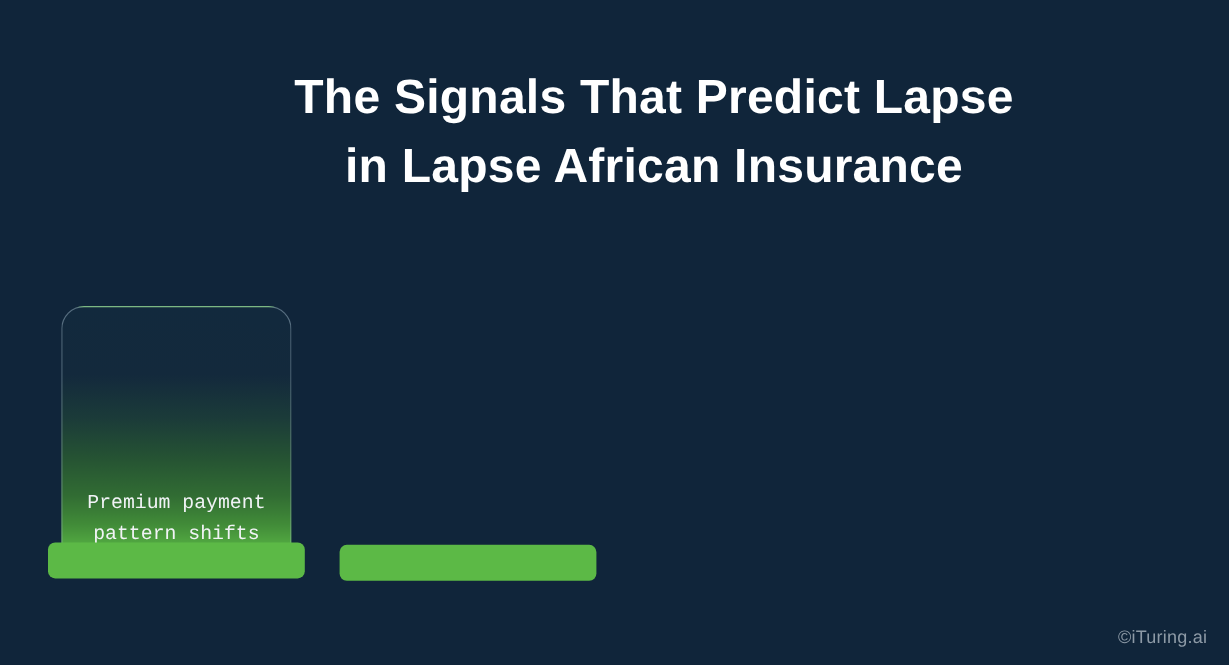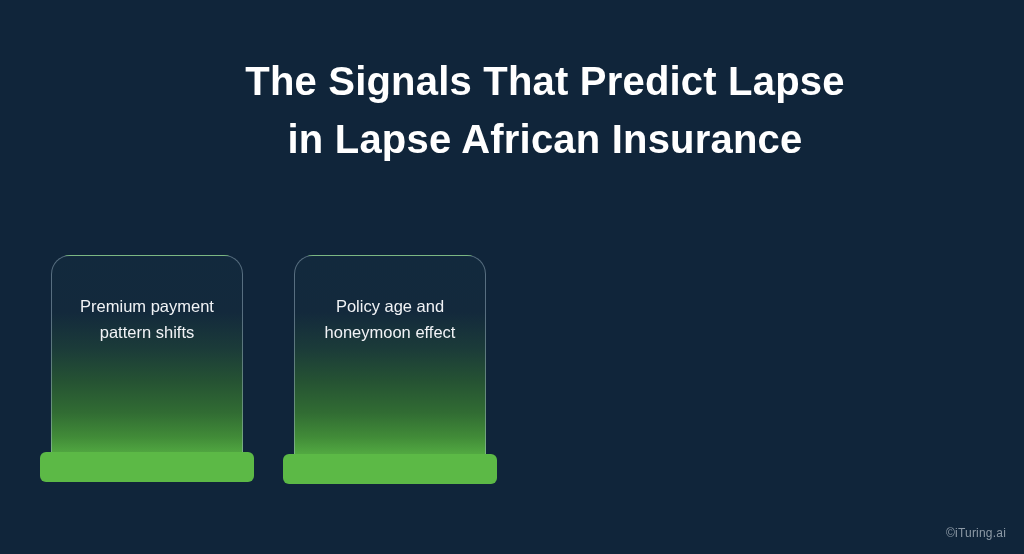--- a/index.html
+++ b/index.html
@@ -74,23 +74,24 @@
     background: linear-gradient(
         to bottom,
         #12293d 0%,
         #13293c 28%,
         #1b3b39 46%,
         #255233 62%,
         #316c33 78%,
         #418b38 90%,
         #55ae43 100%);
     display: flex;
-    align-items: flex-start;
+    align-items: flex-end;
     justify-content: center;
     overflow: hidden;
+    font-family: Liberation Mono, monospace;
   }
 
   .card-label {
     margin-top: 38px;
     width: 178px;
     text-align: center;
     color: #f1f3f6;
     font-size: 16.5px;
     line-height: 25.5px;
     font-weight: normal;
@@ -116,21 +117,21 @@
   .card-wrap.c1 .card-base { top: 199px; }
   .card-wrap.c2 .card-base { top: 201px; }
   .card-wrap.c3 .card-base { top: 203px; }
 
   
   .watermark {
     position: absolute;
     right: 18px;
     bottom: 14px;
     color: #8d9aa6;
-    font-size: 12px;
+    font-size: 15px;
     letter-spacing: 0.2px;
   }
 </style>
 </head>
 <body>
 
 <div class="slide">
 
   <div class="title-block">
     <span class="title-line">The Signals That Predict Lapse</span>
@@ -140,23 +141,20 @@
   <div class="cards-row">
 
     <div class="card-wrap c0">
       <div class="card-body">
         <div class="card-label">Premium payment pattern shifts</div>
       </div>
       <div class="card-base"></div>
     </div>
 
     <div class="card-wrap c1">
-      <div class="card-body">
-        <div class="card-label">Policy age and honeymoon effect</div>
-      </div>
       <div class="card-base"></div>
     </div>
 
 
 
   </div>
 
   <div class="watermark">©iTuring.ai</div>
 
 </div>

